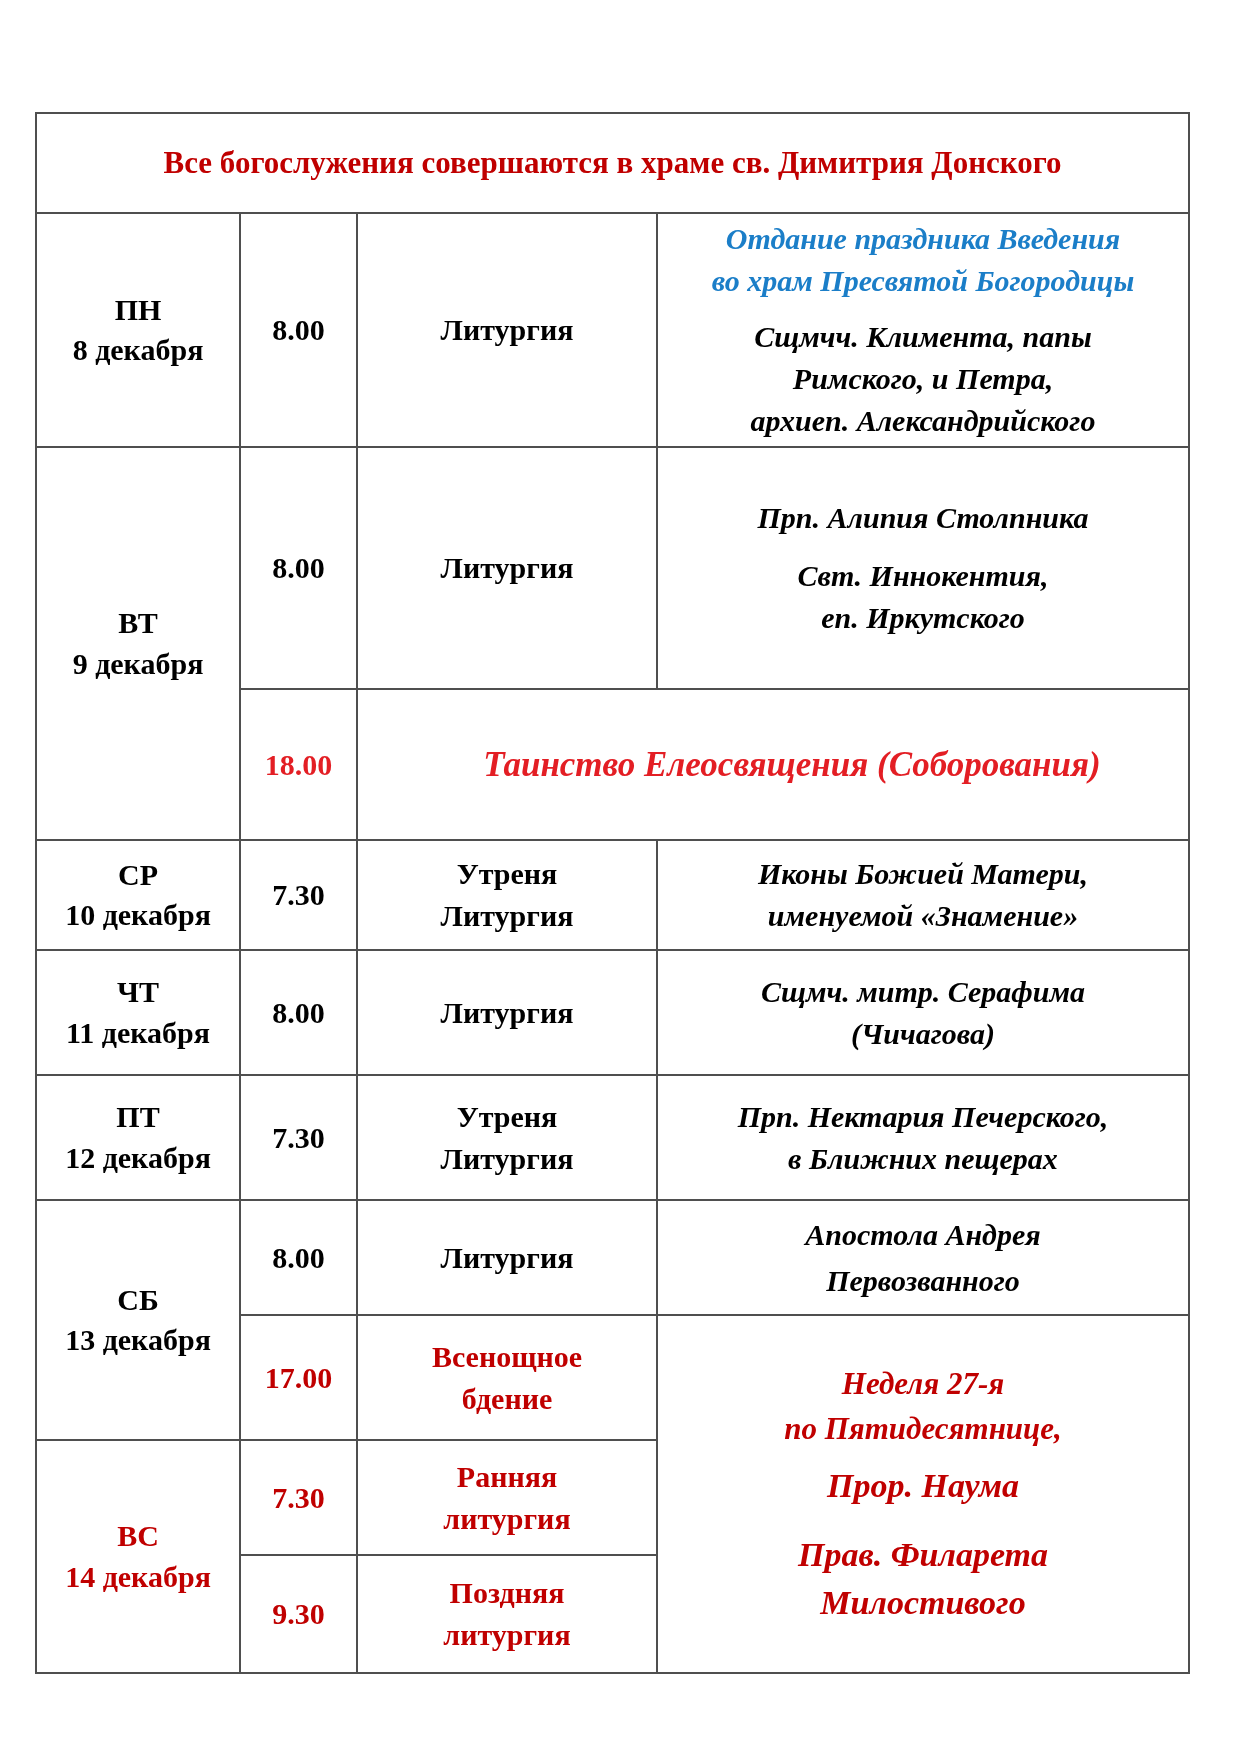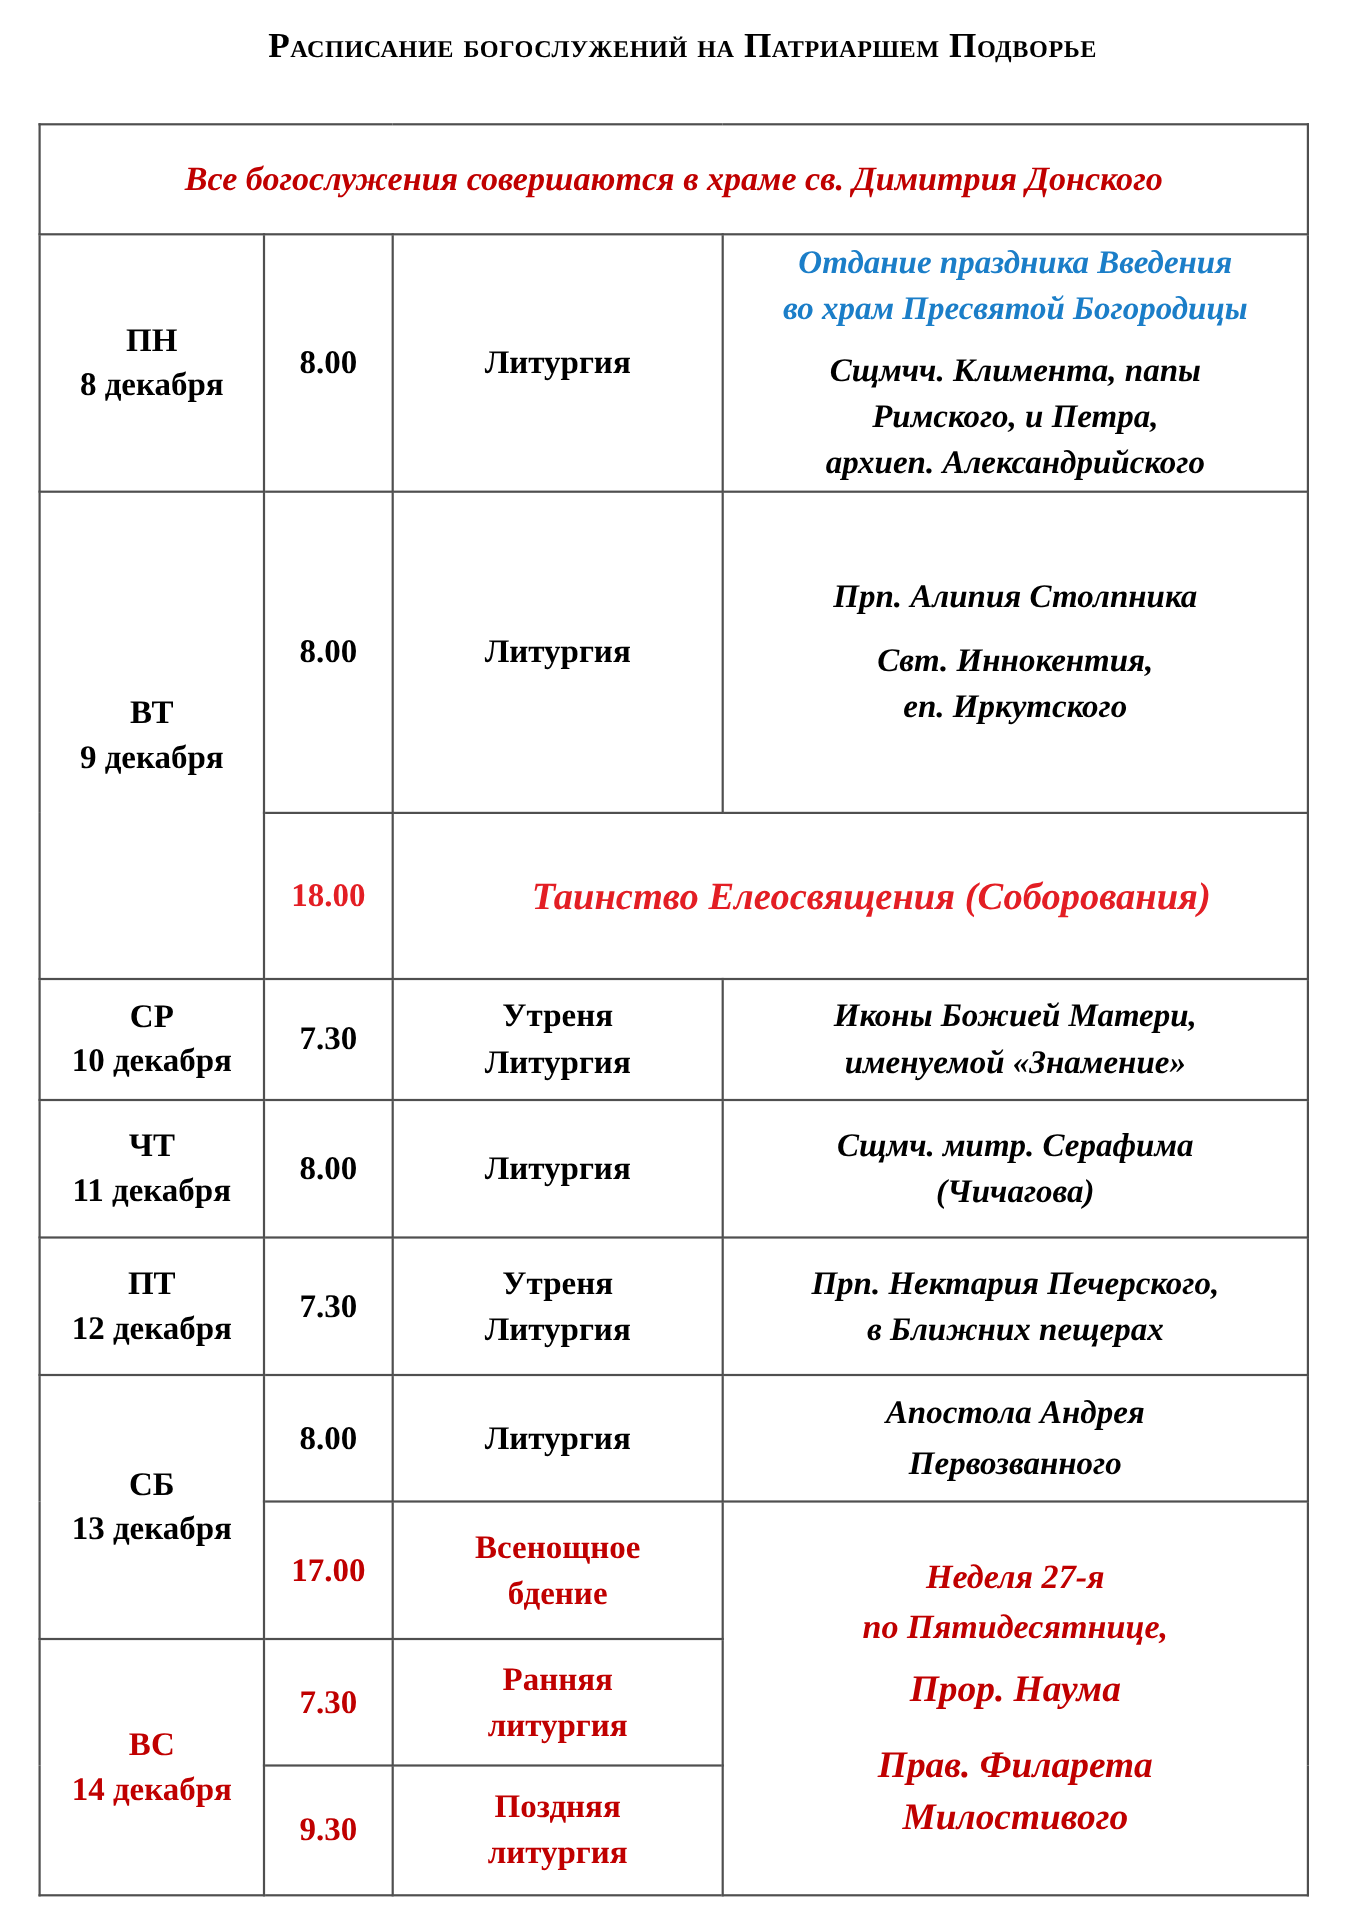--- a/index.html
+++ b/index.html
@@ -39,32 +39,31 @@
     border:2px solid var(--border);
     text-align:center;
     vertical-align:middle;
     font-weight:bold;
     color:var(--text);
     padding:4px 10px;
   }
   
   .h-note  td{height:100px;}
   .h-mon   td{height:215px;}
-  .h-tue1  td{height:292px;}
+  .h-tue1  td{height:242px;}
   .h-tue2  td{height:151px;}
   .h-wed   td{height:110px;}
   .h-thu   td{height:125px;}
   .h-fri   td{height:125px;}
   .h-sat1  td{height:115px;}
   .h-sat2  td{height:125px;}
   .h-sun1  td{height:115px;}
   .h-sun2  td{height:118px;}
 
   .note{
-    font-style:italic;
     font-size:31px;
     color:var(--dark-red);
   }
   .day-cell{font-size:30px;line-height:1.35;}
   .time-cell{font-size:30px;}
   .service-cell{font-size:30px;line-height:1.4;}
   .desc-cell{font-style:italic;font-size:30px;line-height:1.4;}
 
   .blue-block{color:var(--blue);margin-bottom:14px;}
   .spaced > div{margin:4px 0;}
@@ -84,21 +83,20 @@
   .merged-desc > div{margin:10px 0;}
   .merged-desc .saint-naum{}
   .merged-desc .saint-filaret{margin-top:22px;}
 </style>
 </head>
 <body>
 
 <div class="page">
 
   <div class="title">
-    <div>Расписание богослужений на Патриаршем Подворье</div>
   </div>
 
   <table class="schedule">
     <colgroup>
       <col style="width:204px">
         <col style="width:117px">
         <col style="width:300px">
         <col style="width:532px">
     </colgroup>
     <tbody>

